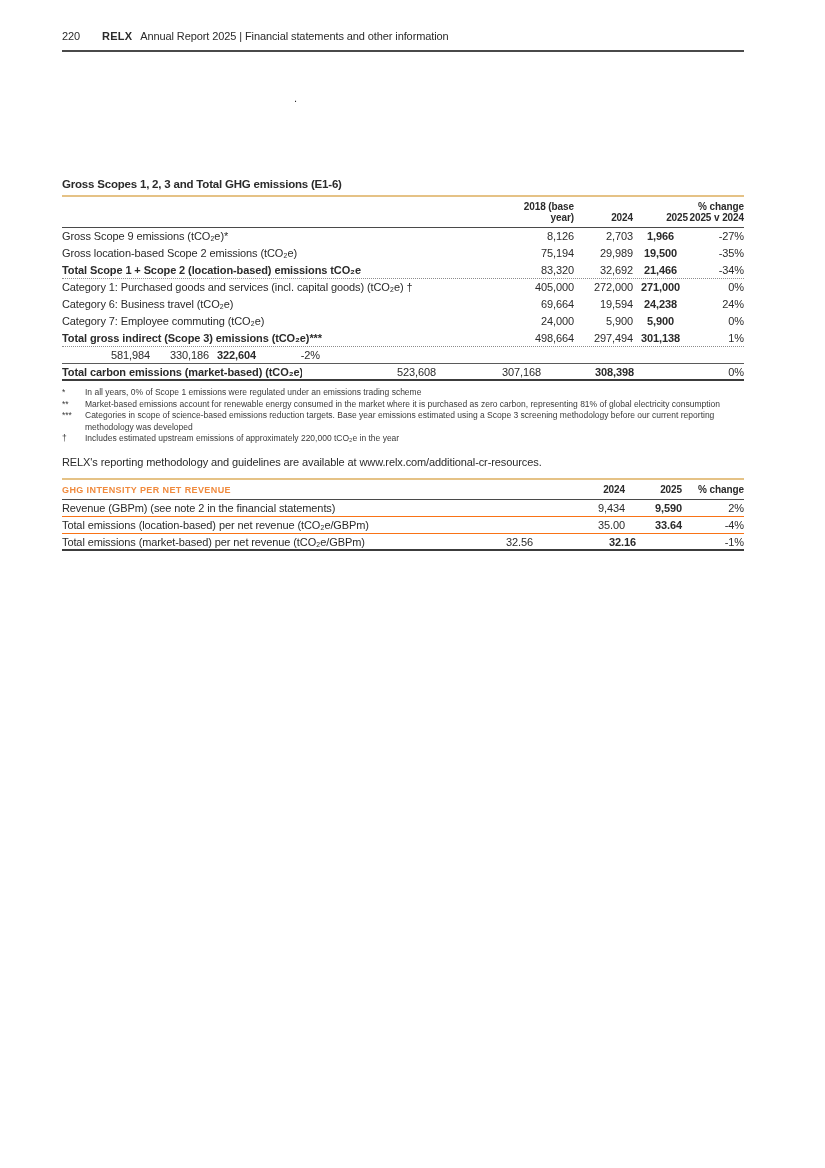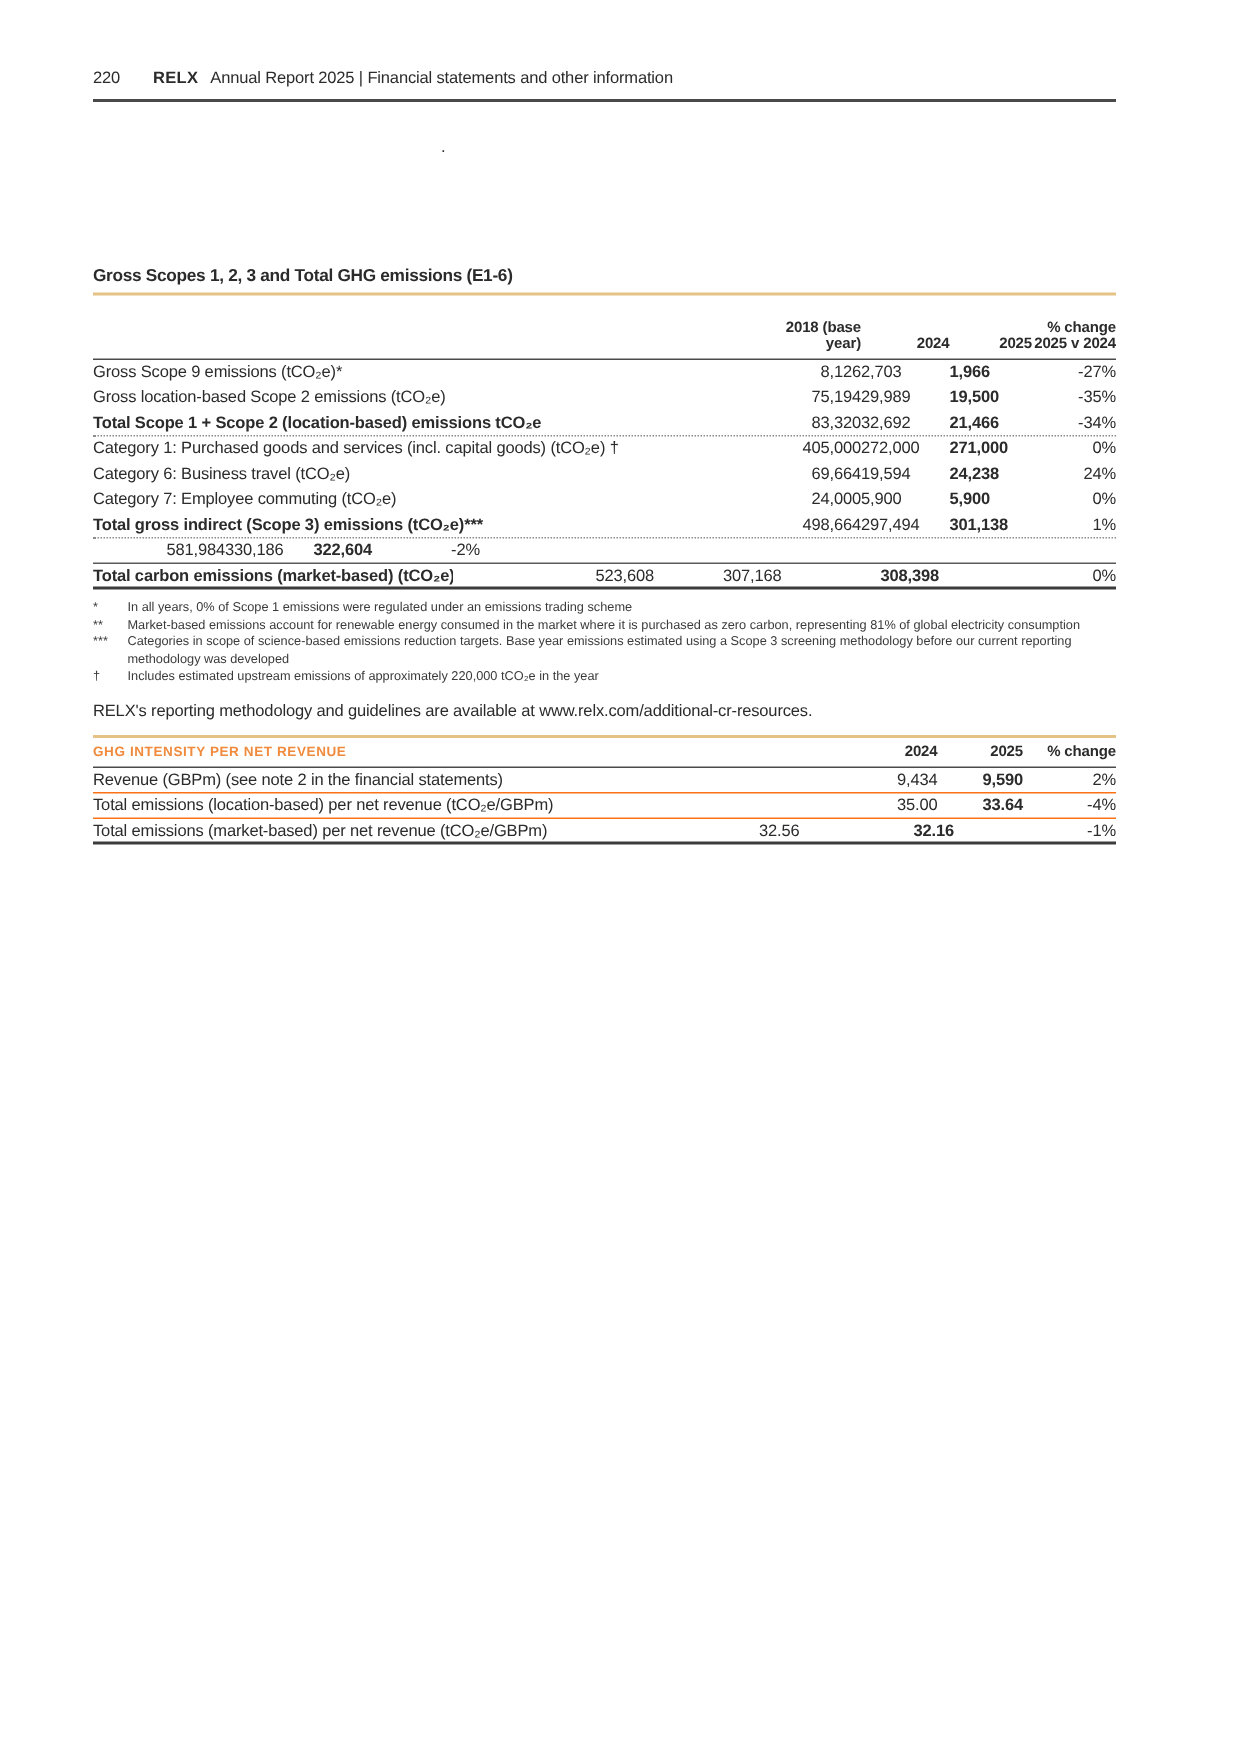--- a/index.html
+++ b/index.html
@@ -3,45 +3,45 @@
 <meta charset="utf-8">
 <style>
   * { margin:0; padding:0; box-sizing:border-box; }
   html,body { background:#ffffff; }
   body {
     width:825px; height:1168px; position:relative;
     font-family:"Liberation Sans","DejaVu Sans",sans-serif;
     color:#2b2b2b; letter-spacing:-0.1px;
   }
   .page-header {
-    position:absolute; top:46px; left:62px; width:682px;
+    position:absolute; top:30px; left:62px; width:682px;
     display:flex; align-items:baseline; gap:0;
     font-size:11px; padding-bottom:8px;
     border-bottom:2px solid #4a4a4a;
   }
   .page-number { margin-right:22px; }
   .brand { font-weight:bold; margin-right:8px; letter-spacing:0.2px; }
   .stray-mark { position:absolute; top:92px; left:294px; font-size:11px; }
 
   .content { position:absolute; top:178px; left:62px; width:682px; }
 
   .table-title { font-size:11.5px; font-weight:bold; letter-spacing:-0.2px; }
 
   
   .t1 { margin-top:5px; border-top:2px solid #e5c286; }
   .t1-head {
     display:flex; align-items:flex-end;
     font-size:10px; font-weight:bold; line-height:11px;
-    padding:16px 0 4px 0; border-bottom:1px solid #4a4a4a;
+    padding:4px 0 4px 0; border-bottom:1px solid #4a4a4a;
   }
   .t1-head .hl { text-align:right; }
   .head-label { flex:1; }
   .col1 { width:88px; text-align:right; }
-  .col2 { width:59px; text-align:left; }
-  .col3 { width:55px; text-align:left; }
+  .col2 { width:59px; text-align:right; }
+  .col3 { width:55px; text-align:center; }
   .col4 { width:56px; text-align:right; }
   .t1-row {
     display:flex; align-items:baseline;
     height:17px; line-height:16px; font-size:11px;
   }
   .t1-row .row-label { flex:1; white-space:nowrap; overflow:hidden; }
   .t1-row .col3 { font-weight:bold; }
   .row-total .row-label { font-weight:bold; }
   .sep-dotted { border-bottom:1px dotted #8c8c8c; }
   .sep-solid  { border-bottom:1px solid #5a5a5a; }

